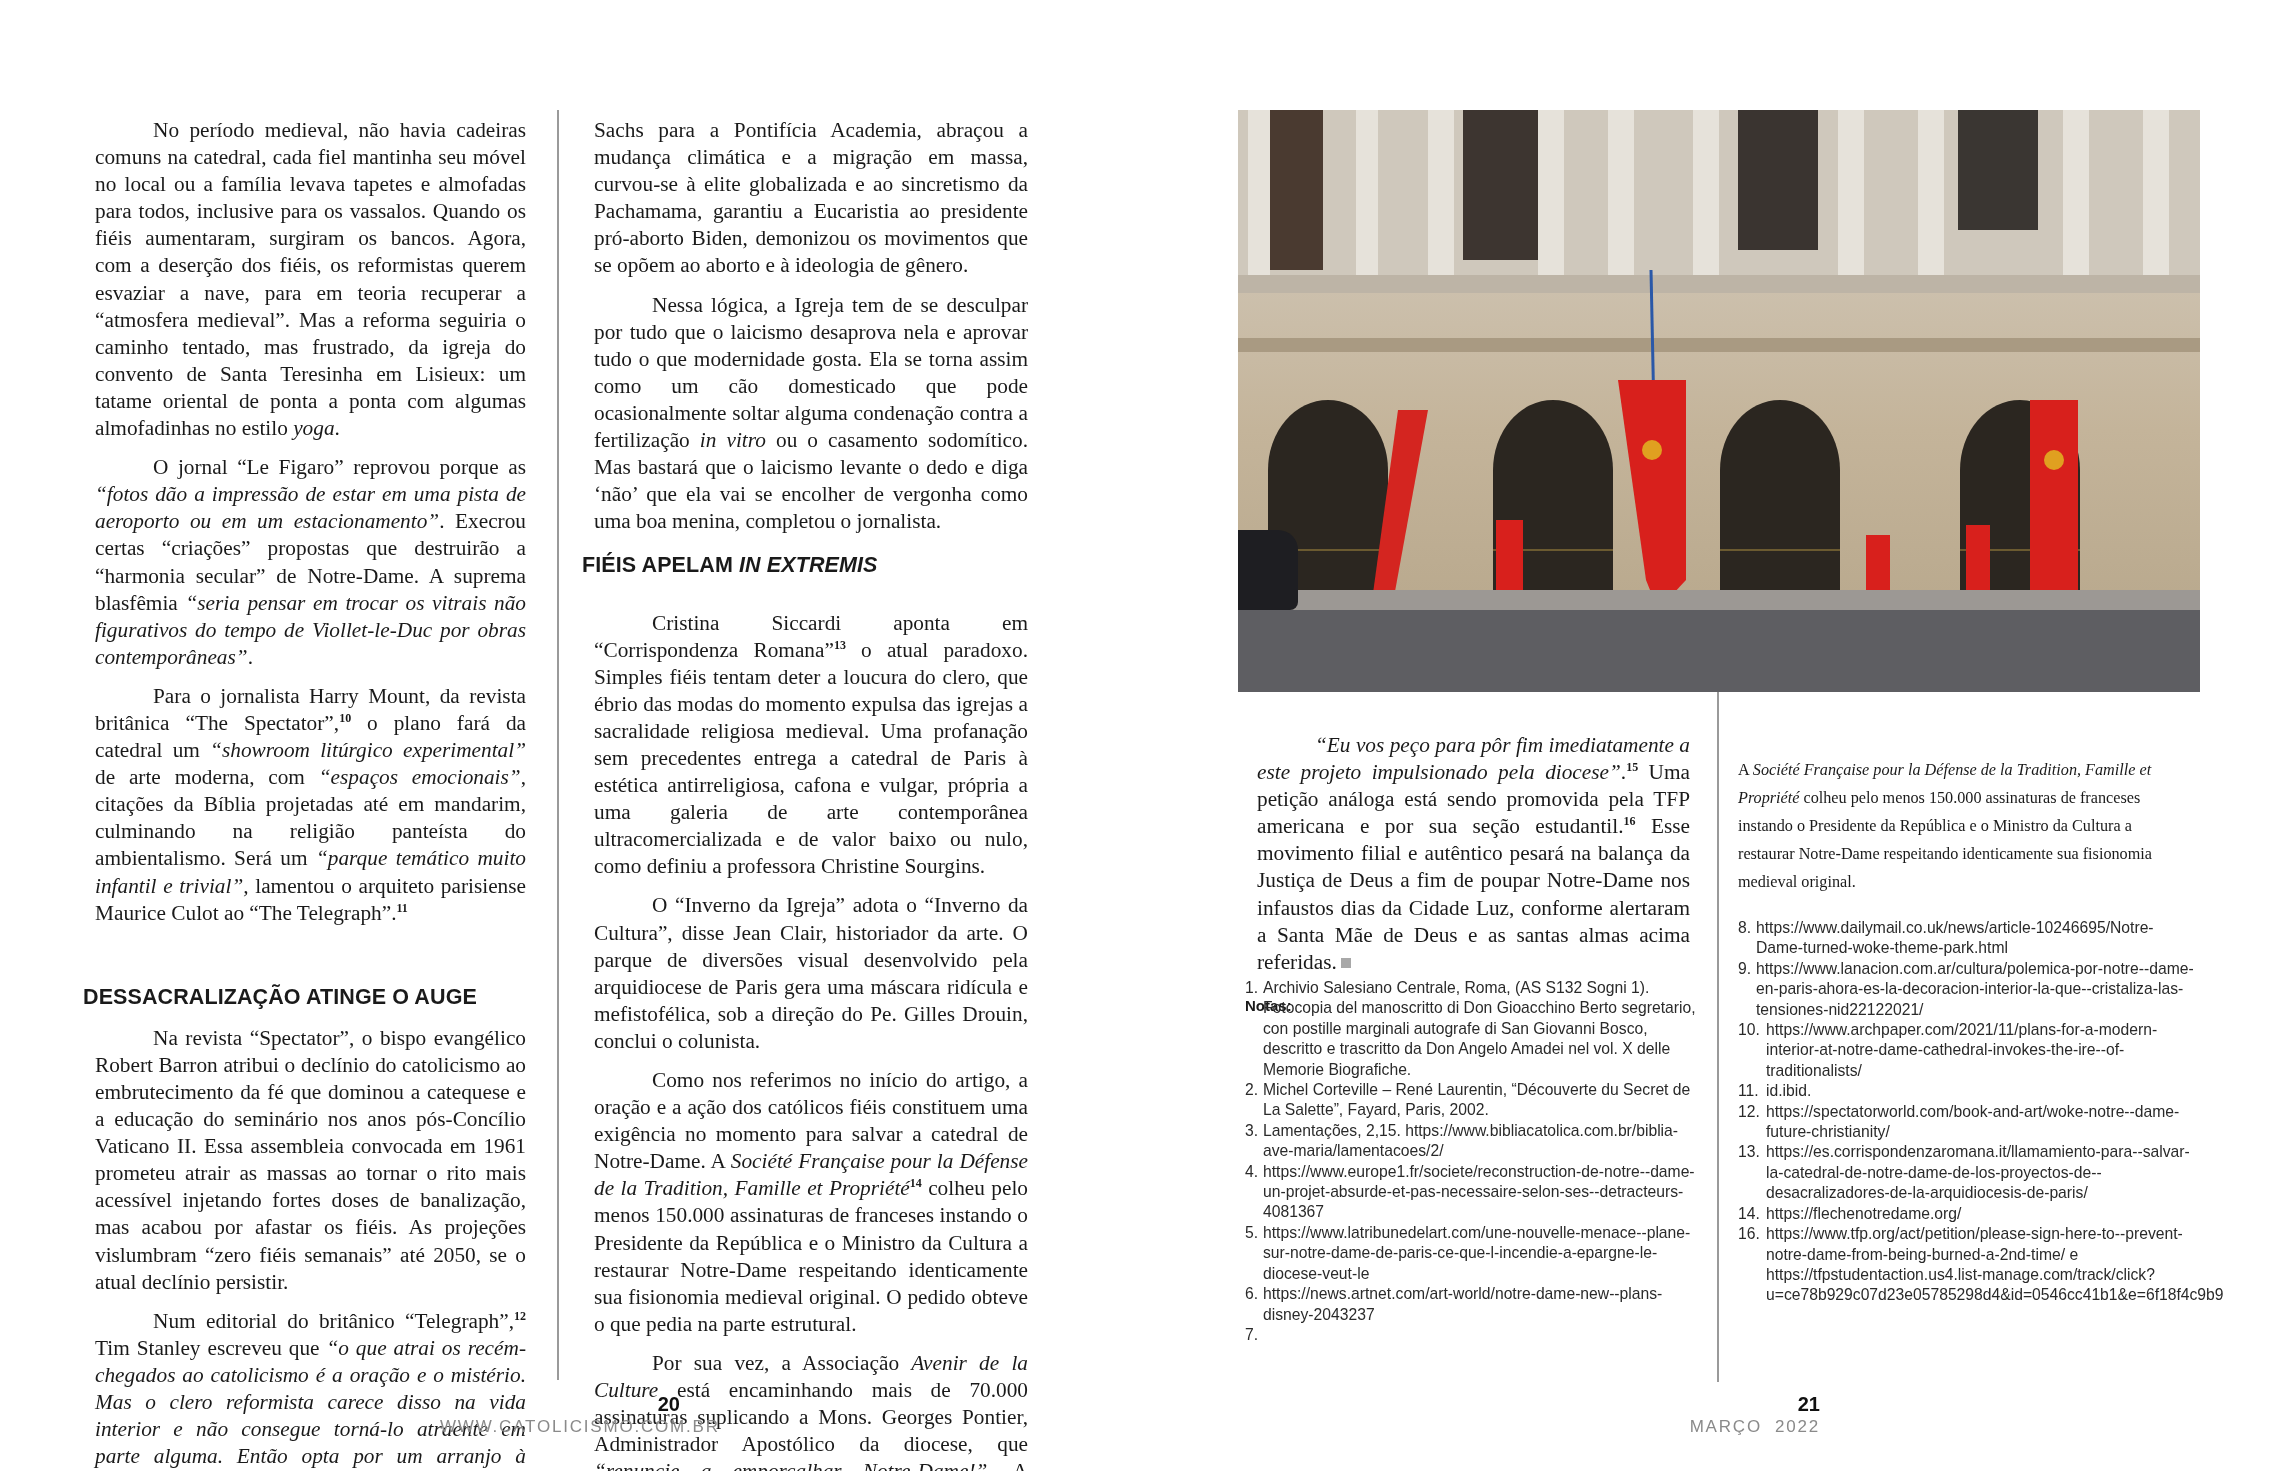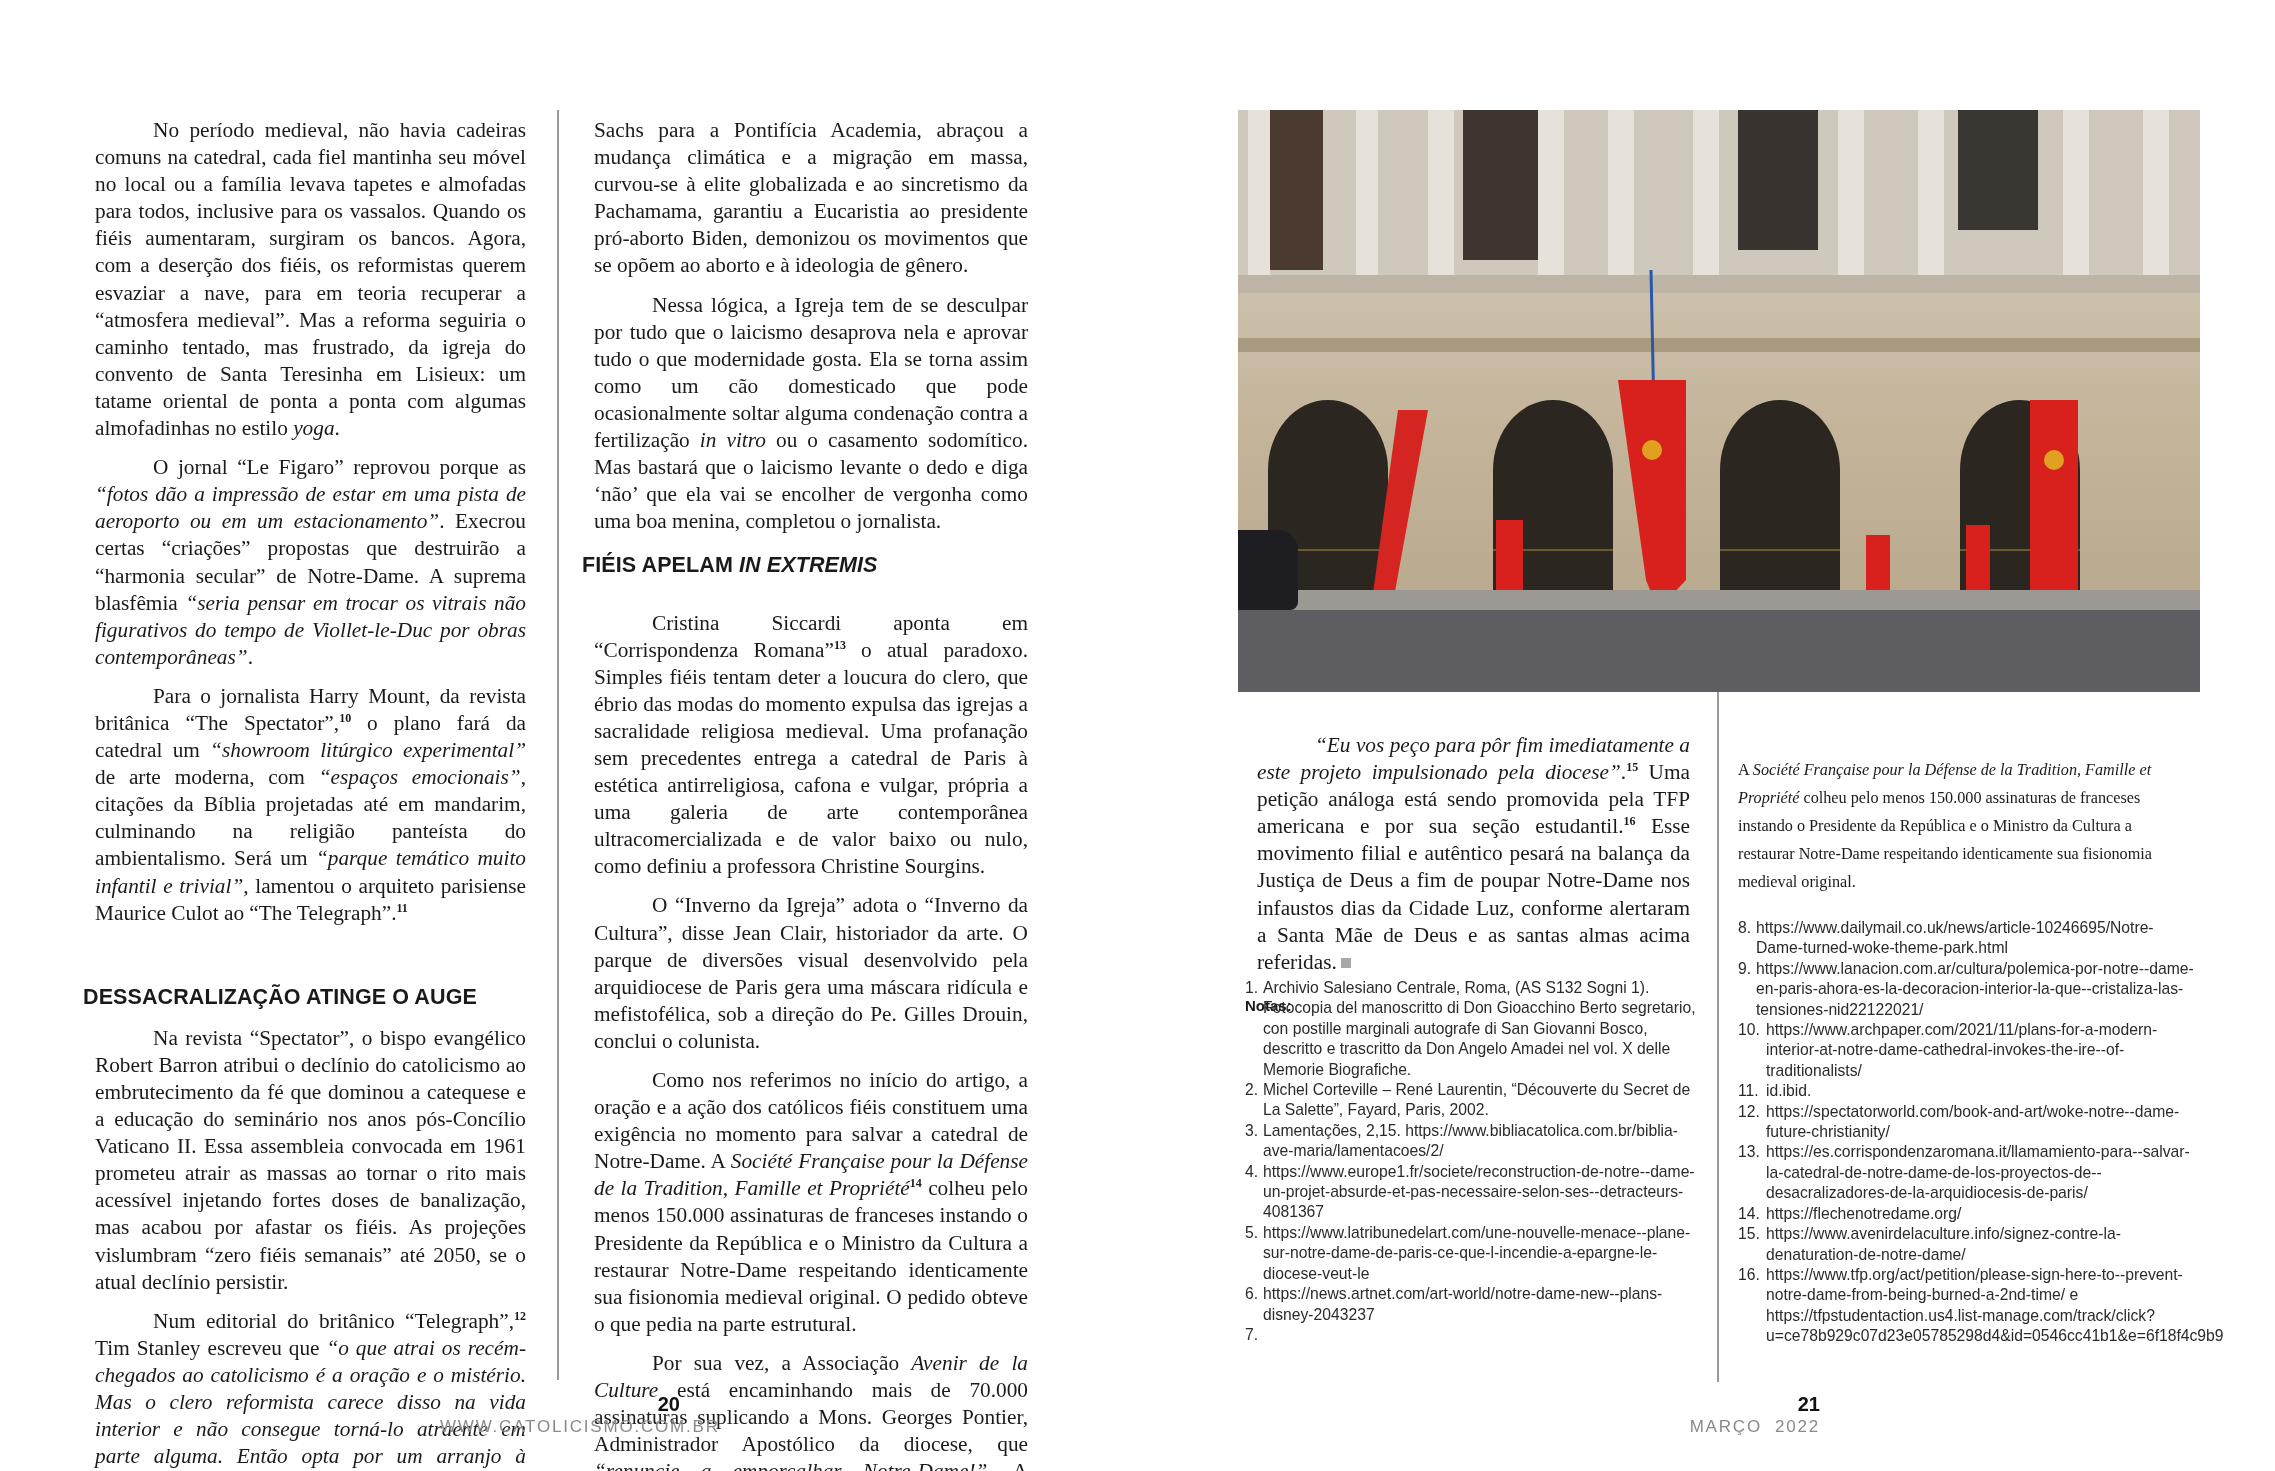--- a/index.html
+++ b/index.html
@@ -188,20 +188,19 @@
 </ol>
 
 <ol id="notes-b" class="notes">
   <li class="single"><span class="num">8.</span><span>https://www.dailymail.co.uk/news/article-10246695/Notre-Dame-turned-woke-theme-park.html</span></li>
   <li class="single"><span class="num">9.</span><span>https://www.lanacion.com.ar/cultura/polemica-por-notre--dame-en-paris-ahora-es-la-decoracion-interior-la-que--cristaliza-las-tensiones-nid22122021/</span></li>
   <li><span class="num">10.</span><span>https://www.archpaper.com/2021/11/plans-for-a-modern-interior-at-notre-dame-cathedral-invokes-the-ire--of-traditionalists/</span></li>
   <li><span class="num">11.</span><span>id.ibid.</span></li>
   <li><span class="num">12.</span><span>https://spectatorworld.com/book-and-art/woke-notre--dame-future-christianity/</span></li>
   <li><span class="num">13.</span><span>https://es.corrispondenzaromana.it/llamamiento-para--salvar-la-catedral-de-notre-dame-de-los-proyectos-de--desacralizadores-de-la-arquidiocesis-de-paris/</span></li>
   <li><span class="num">14.</span><span>https://flechenotredame.org/</span></li>
-  <li><span class="num">15.</span><span>https://www.avenirdelaculture.info/signez-contre-la-denaturation-de-notre-dame/</span></li>
   <li><span class="num">16.</span><span>https://www.tfp.org/act/petition/please-sign-here-to--prevent-notre-dame-from-being-burned-a-2nd-time/ e https://tfpstudentaction.us4.list-manage.com/track/click?u=ce78b929c07d23e05785298d4&amp;id=0546cc41b1&amp;e=6f18f4c9b9</span></li>
 </ol>
 
 <div id="folio-right" class="folio">
   <div class="num">21</div>
   <div class="sub" style="white-space:pre;">MARÇO  2022</div>
 </div>
 
 </body></html>

